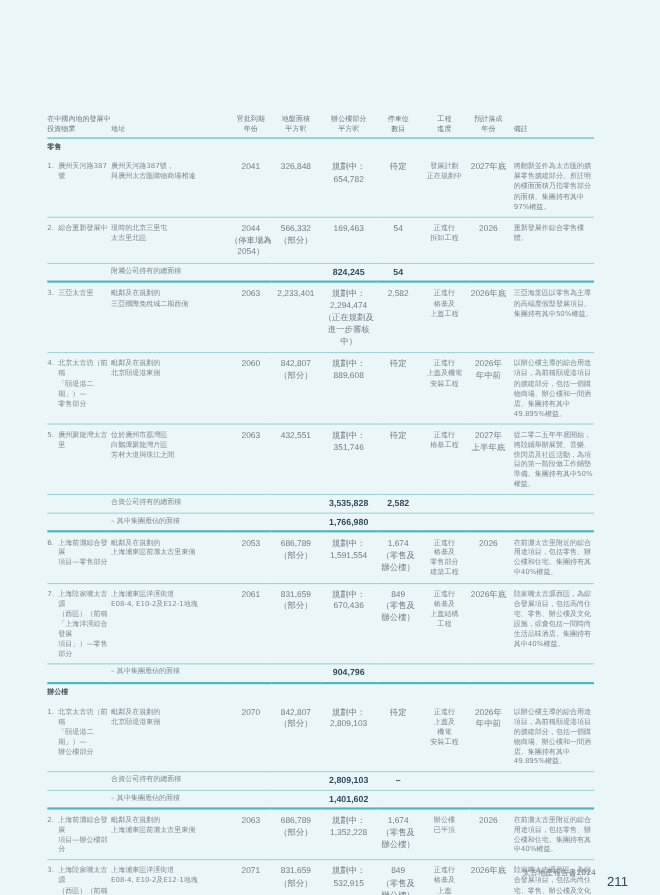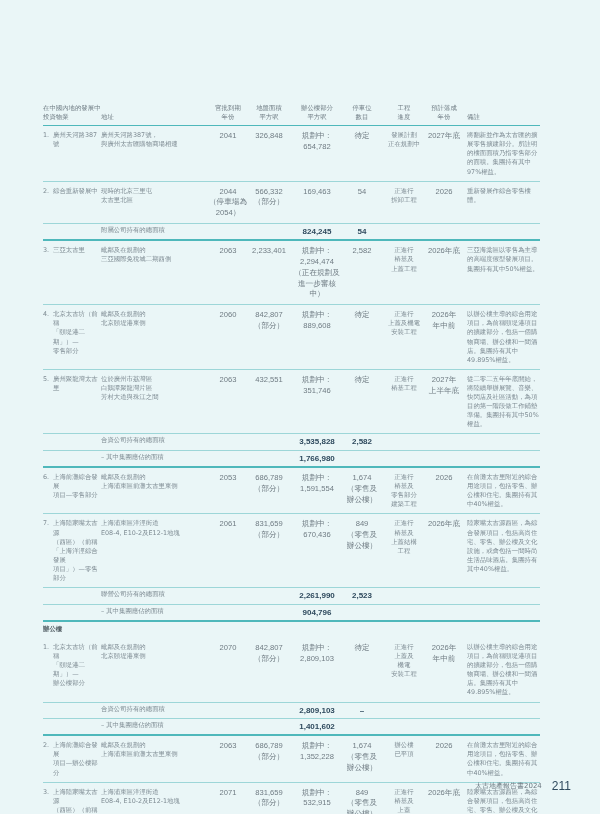--- a/index.html
+++ b/index.html
@@ -27,21 +27,21 @@
   tr.row.bl td { border-bottom:1px solid #9dd6d8; }
   .num { font-family:"Liberation Sans", sans-serif; font-size:7.6px; color:#6f7b83; }
   .name-wrap { display:flex; }
   .idx { width:10px; flex:none; }
   tr.sum td { padding:2px 0 2px 0;margin-left:44px; }
   tr.sum td.lbl { color:#7d8a92; }
   tr.sum td.val { color:#2f4a5e; font-weight:bold; font-family:"Liberation Sans", sans-serif; font-size:8px; }
   tr.sum.thin td { border-bottom:1px solid #9dd6d8; }
   tr.sum.thick td { border-bottom:2px solid #4fb8bb; }
   .footer { position:absolute; top:778px; left:475px; font-size:8px; color:#6d7a82; display:flex; align-items:center; gap:10px; }
-  .footer .pg { font-family:"Liberation Sans", sans-serif; font-size:12px; color:#2f4a5e; }
+  .footer .pg { font-family:"Liberation Sans", sans-serif; font-size:12px; color:#2f4a5e;margin-top:15px; }
   .footer .txt { font-family:"DejaVu Sans", sans-serif; font-size:7px; }
 </style>
 </head>
 <body>
 
 <div class="page">
   <table>
     <thead>
       <tr>
         <th class="c-name" style="white-space:pre-line">在中國內地的發展中
@@ -56,20 +56,23 @@
         <th class="c-park" style="white-space:pre-line">停車位
 數目</th>
         <th class="c-prog" style="white-space:pre-line">工程
 進度</th>
         <th class="c-comp" style="white-space:pre-line">預計落成
 年份</th>
         <th class="c-rem" style="white-space:pre-line">備註</th>
       </tr>
     </thead>
     <tbody id="tbody">
+        <tr class="section">
+          <td colspan="9">零售</td>
+        </tr>
         <tr class="row bl">
           <td class="c-name">
             <div class="name-wrap">
               <span class="idx">1.</span>
               <span style="white-space: pre-line;">廣州天河路387號</span>
             </div>
           </td>
           <td class="c-addr" style="white-space: pre-line;">廣州天河路387號，
 與廣州太古匯購物商場相連</td>
           <td class="c-year num" style="white-space: pre-line;">2041</td>
@@ -235,27 +238,20 @@
 670,436</td>
           <td class="c-park num" style="white-space: pre-line;">849
 （零售及
 辦公樓）</td>
           <td class="c-prog" style="white-space: pre-line;">正進行
 樁基及
 上蓋結構
 工程</td>
           <td class="c-comp num" style="white-space: pre-line;">2026年底</td>
           <td class="c-rem" style="white-space: pre-line;">陸家嘴太古源西區，為綜合發展項目，包括高尚住宅、零售、辦公樓及文化設施，或會包括一間時尚生活品味酒店。集團持有其中40%權益。</td>
-        </tr>
-        <tr class="sum thin">
-          <td></td>
-          <td class="lbl" colspan="3">聯營公司持有的總面積</td>
-          <td class="val c-gfa">2,261,990</td>
-          <td class="val c-park">2,523</td>
-          <td colspan="3"></td>
         </tr>
         <tr class="sum thick">
           <td></td>
           <td class="lbl" colspan="3">– 其中集團應佔的面積</td>
           <td class="val c-gfa">904,796</td>
           <td class="val c-park"></td>
           <td colspan="3"></td>
         </tr>
         <tr class="section">
           <td colspan="9">辦公樓</td>

